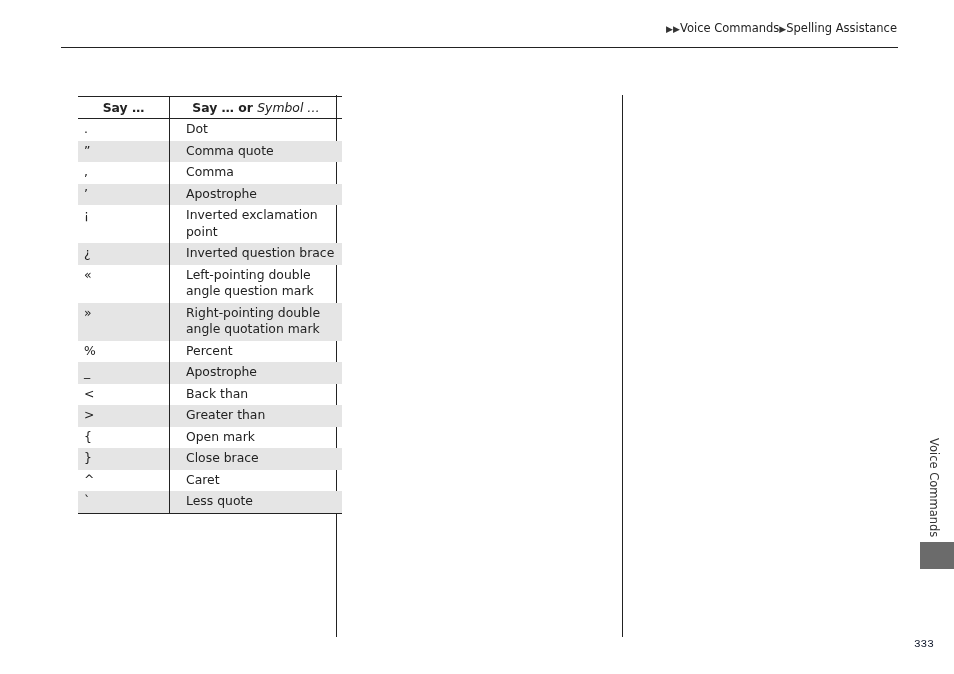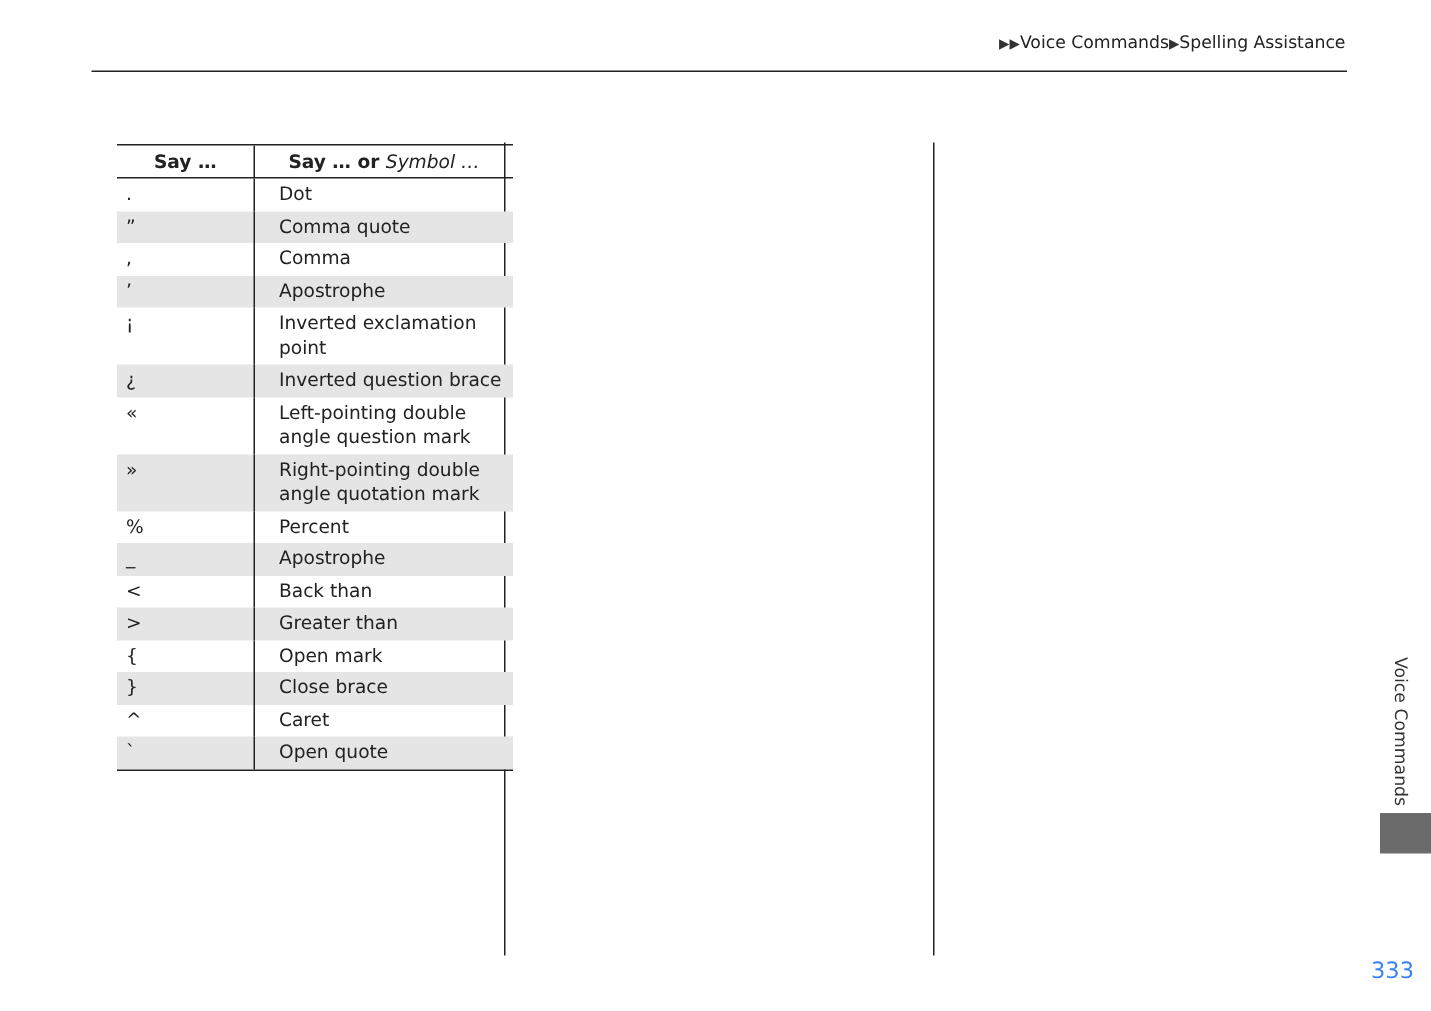--- a/index.html
+++ b/index.html
@@ -16,21 +16,21 @@
   table.sym th em { font-weight:normal; font-style:italic; }
   table.sym td { padding:2px 5px 3px 5px; vertical-align:top; line-height:16.5px; }
   table.sym td.c1 { width:81px; padding-left:6px; }
   table.sym td.c2 { border-left:1.5px solid #222; padding-left:16px; }
   table.sym th.h2 { border-left:1.5px solid #222; }
   table.sym tr.shade td { background:#e5e5e5; }
   table.sym tbody tr:last-child td { border-bottom:1.5px solid #222; }
   .side-label { position:absolute; left:921px; top:438px; width:20px; height:100px;
                 writing-mode:vertical-rl; font-size:11.5px; color:#333; white-space:nowrap; }
   .side-tab { position:absolute; left:920px; top:542px; width:34px; height:27px; background:#6b6b6b; }
-  .page-num { position:absolute; left:914px; top:638px; font-size:15px; color:#3b82f6; }
+  .page-num { position:absolute; left:914px; top:638px; font-size:11px; color:#0f172a;font-family:Liberation Mono, monospace; }
 </style>
 </head>
 <body>
 
 <div class="breadcrumb">
   <span class="arr">▶</span><span class="arr">▶</span><span>Voice Commands</span><span class="arr">▶</span><span>Spelling Assistance</span>
 </div>
 <div class="header-rule"></div>
 
 <div class="col-rule" style="left:336px"></div>
@@ -99,20 +99,20 @@
       <tr class="shade">
         <td class="c1">}</td>
         <td class="c2">Close brace</td>
       </tr>
       <tr>
         <td class="c1">^</td>
         <td class="c2">Caret</td>
       </tr>
       <tr class="shade">
         <td class="c1">`</td>
-        <td class="c2">Open quote</td>
+        <td class="c2">Less quote</td>
       </tr>
     </tbody>
 </table>
 
 <div class="side-label">Voice Commands</div>
 <div class="side-tab"></div>
 <div class="page-num">333</div>
 
 </body></html>

